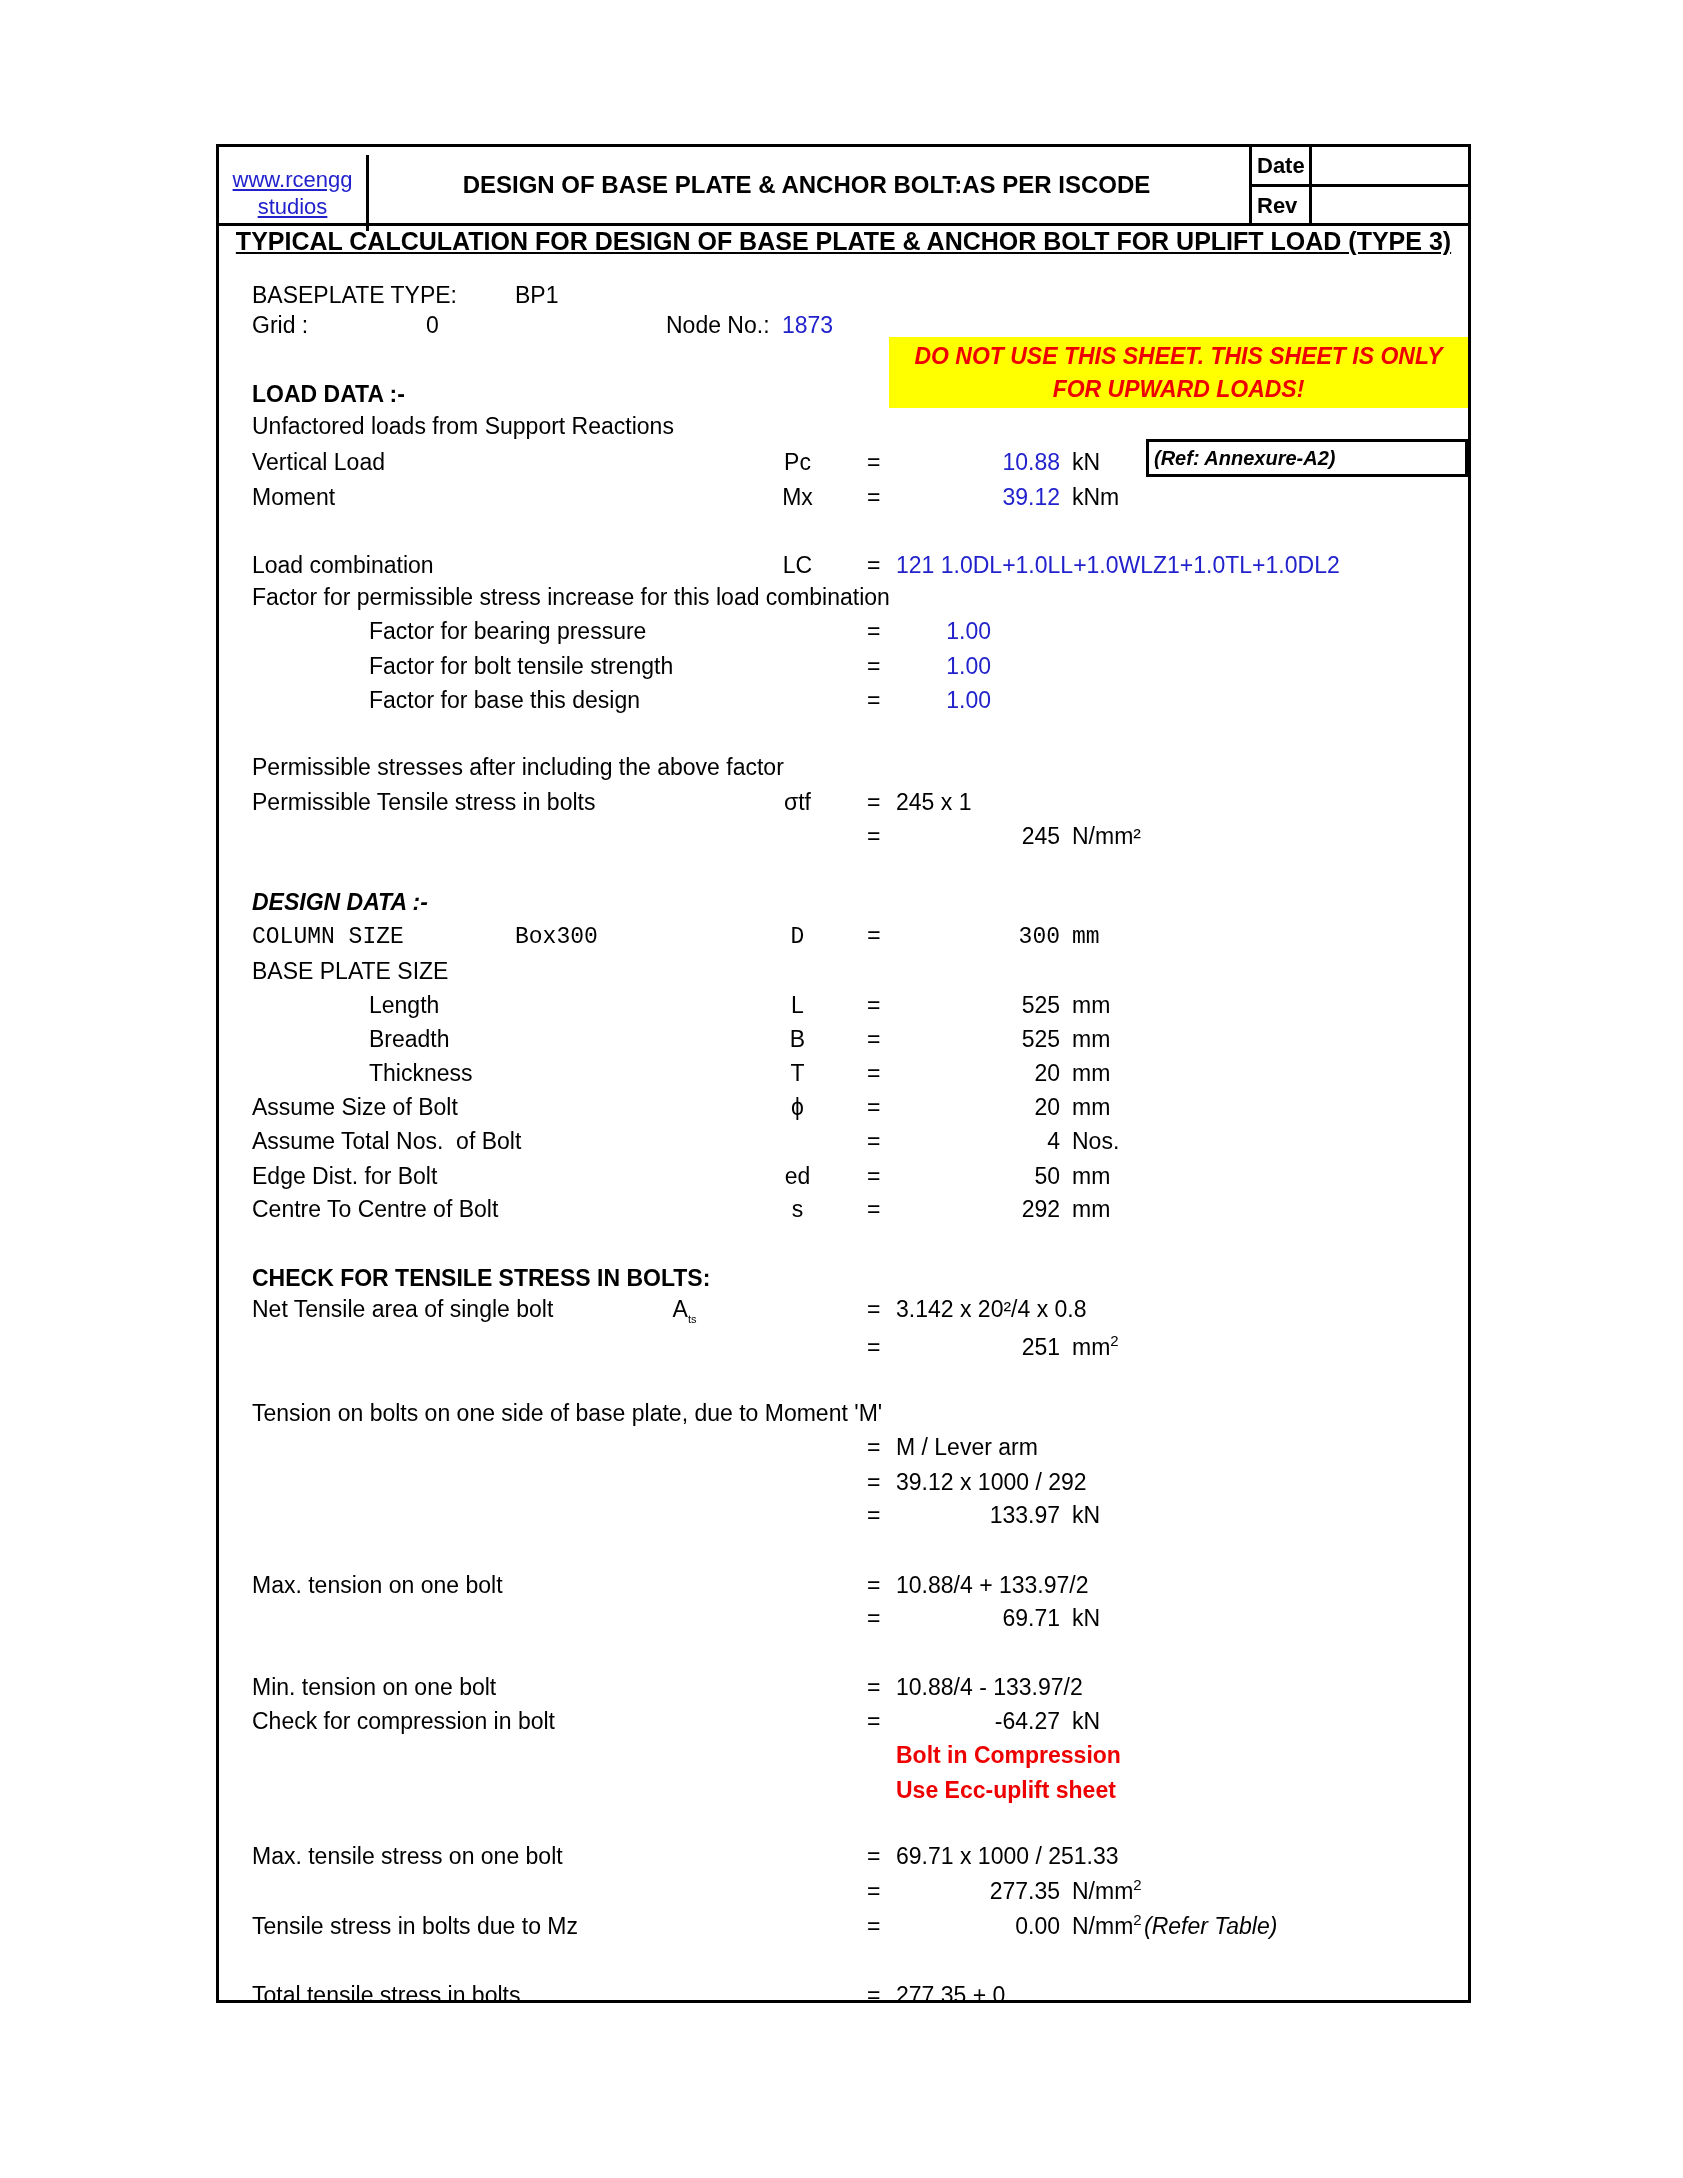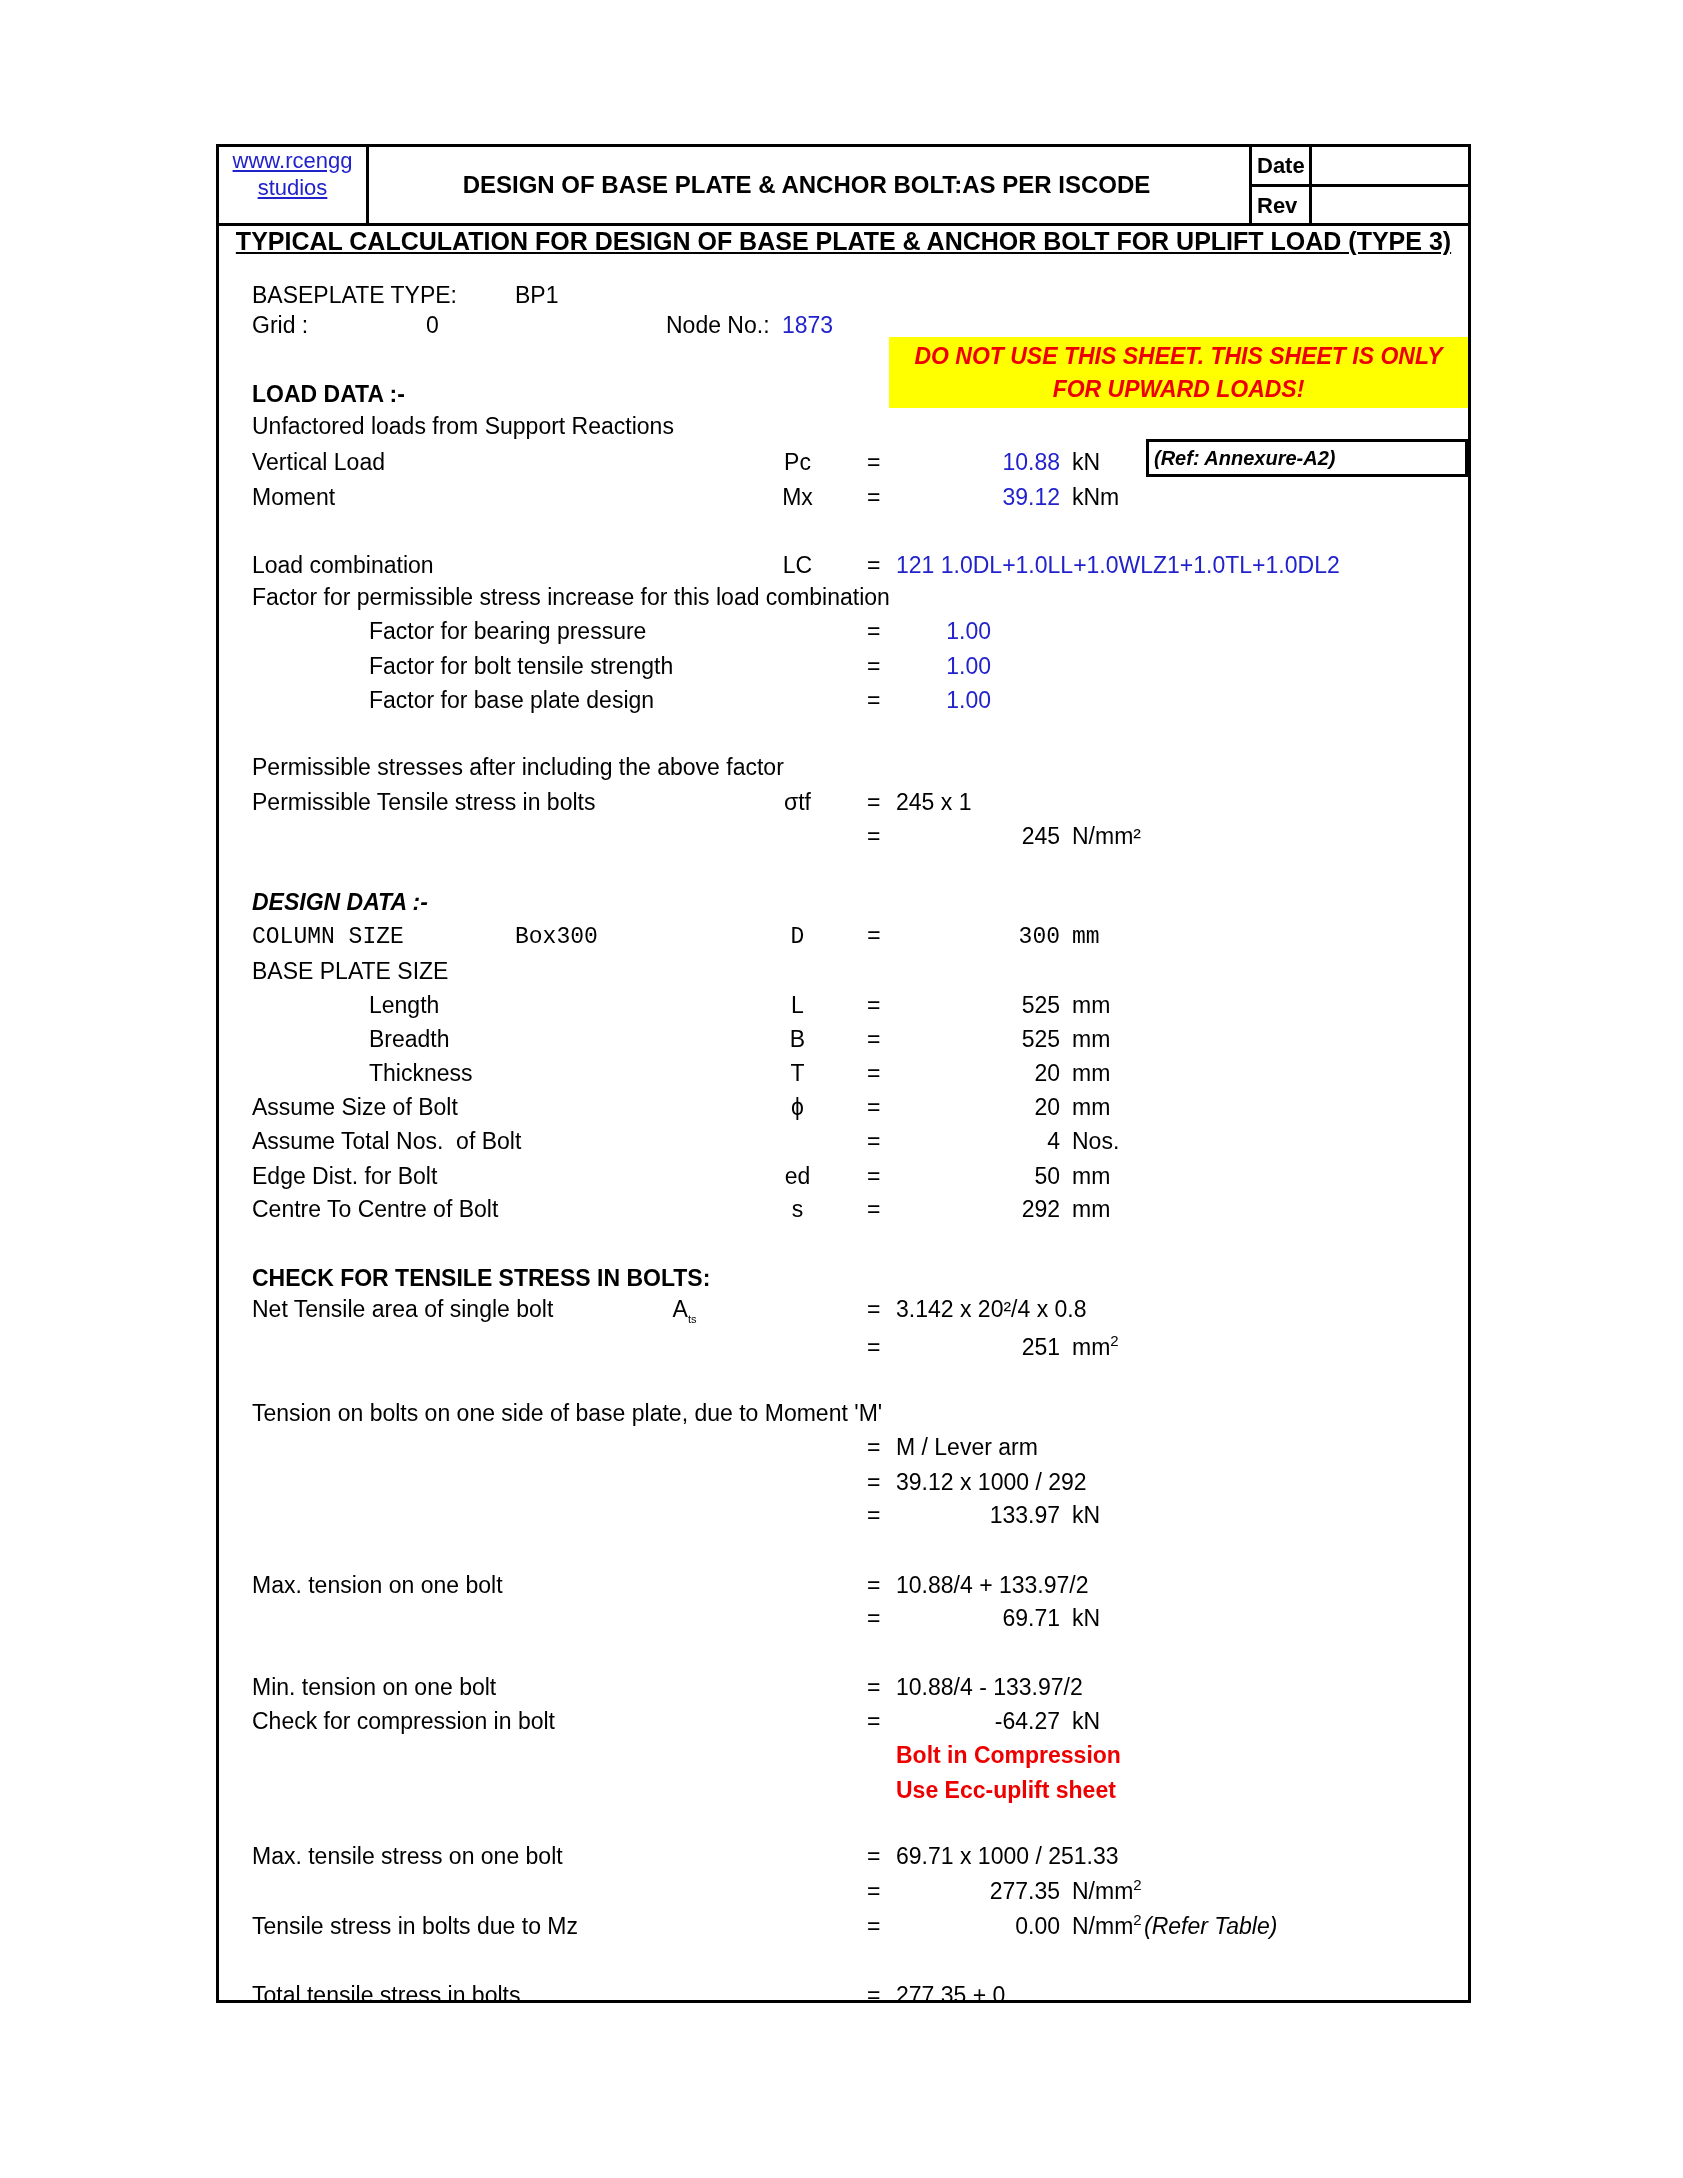--- a/index.html
+++ b/index.html
@@ -3,22 +3,22 @@
 <meta charset="utf-8">
 <style>
   html,body{margin:0;padding:0;background:#ffffff;}
   .page{position:relative;width:1683px;height:2178px;background:#ffffff;
         font-family:"Liberation Sans", sans-serif;color:#000;overflow:hidden;}
   .doc{position:absolute;left:216px;top:144px;width:1255px;height:1859px;
        border:3px solid #000;box-sizing:border-box;background:#fff;}
 
   
   .hdr{position:absolute;left:0;top:0;width:100%;height:76px;border-bottom:3px solid #000;}
-  .logo-cell{position:absolute;left:0;top:0;width:147px;height:76px;border-right:3px solid #000;
-             display:flex;flex-direction:column;align-items:center;}
+  .logo-cell{position:absolute;left:0;top:8px;width:147px;height:76px;border-right:3px solid #000;
+             display:flex;flex-direction:column;align-items:center;justify-content:center;}
   .logo-cell a{color:var(--blue);font-size:22px;line-height:27px;text-decoration:underline;text-align:center;}
   .title-cell{position:absolute;left:149px;top:0;width:877px;height:76px;
               display:flex;align-items:center;justify-content:center;
               font-size:24px;font-weight:bold;}
   .daterev{position:absolute;left:1030px;top:0;right:0;height:76px;border-left:3px solid #000;}
   .dr-row{position:absolute;left:0;width:100%;height:37px;}
   .dr-row.top{top:0;border-bottom:3px solid #000;}
   .dr-row.bot{top:40px;height:37px;}
   .dr-label{position:absolute;left:0;top:0;width:60px;height:100%;border-right:3px solid #000;
             font-size:22px;font-weight:bold;line-height:37px;padding-left:5px;box-sizing:border-box;}
@@ -143,21 +143,21 @@
           <span class="lbl ind">Factor for bearing pressure</span>
           <span class="eq">=</span>
           <span class="val blue narrow">1.00</span>
         </div>
         <div class="row" style="top: 505px;">
           <span class="lbl ind">Factor for bolt tensile strength</span>
           <span class="eq">=</span>
           <span class="val blue narrow">1.00</span>
         </div>
         <div class="row" style="top: 539px;">
-          <span class="lbl ind">Factor for base plate design</span>
+          <span class="lbl ind">Factor for base this design</span>
           <span class="eq">=</span>
           <span class="val blue narrow">1.00</span>
         </div>
         <div class="row" style="top: 606px;">
           <span class="lbl">Permissible stresses after including the above factor</span>
         </div>
         <div class="row" style="top: 641px;">
           <span class="lbl">Permissible Tensile stress in bolts</span>
           <span class="sym"><span>σtf</span></span>
           <span class="eq">=</span>

